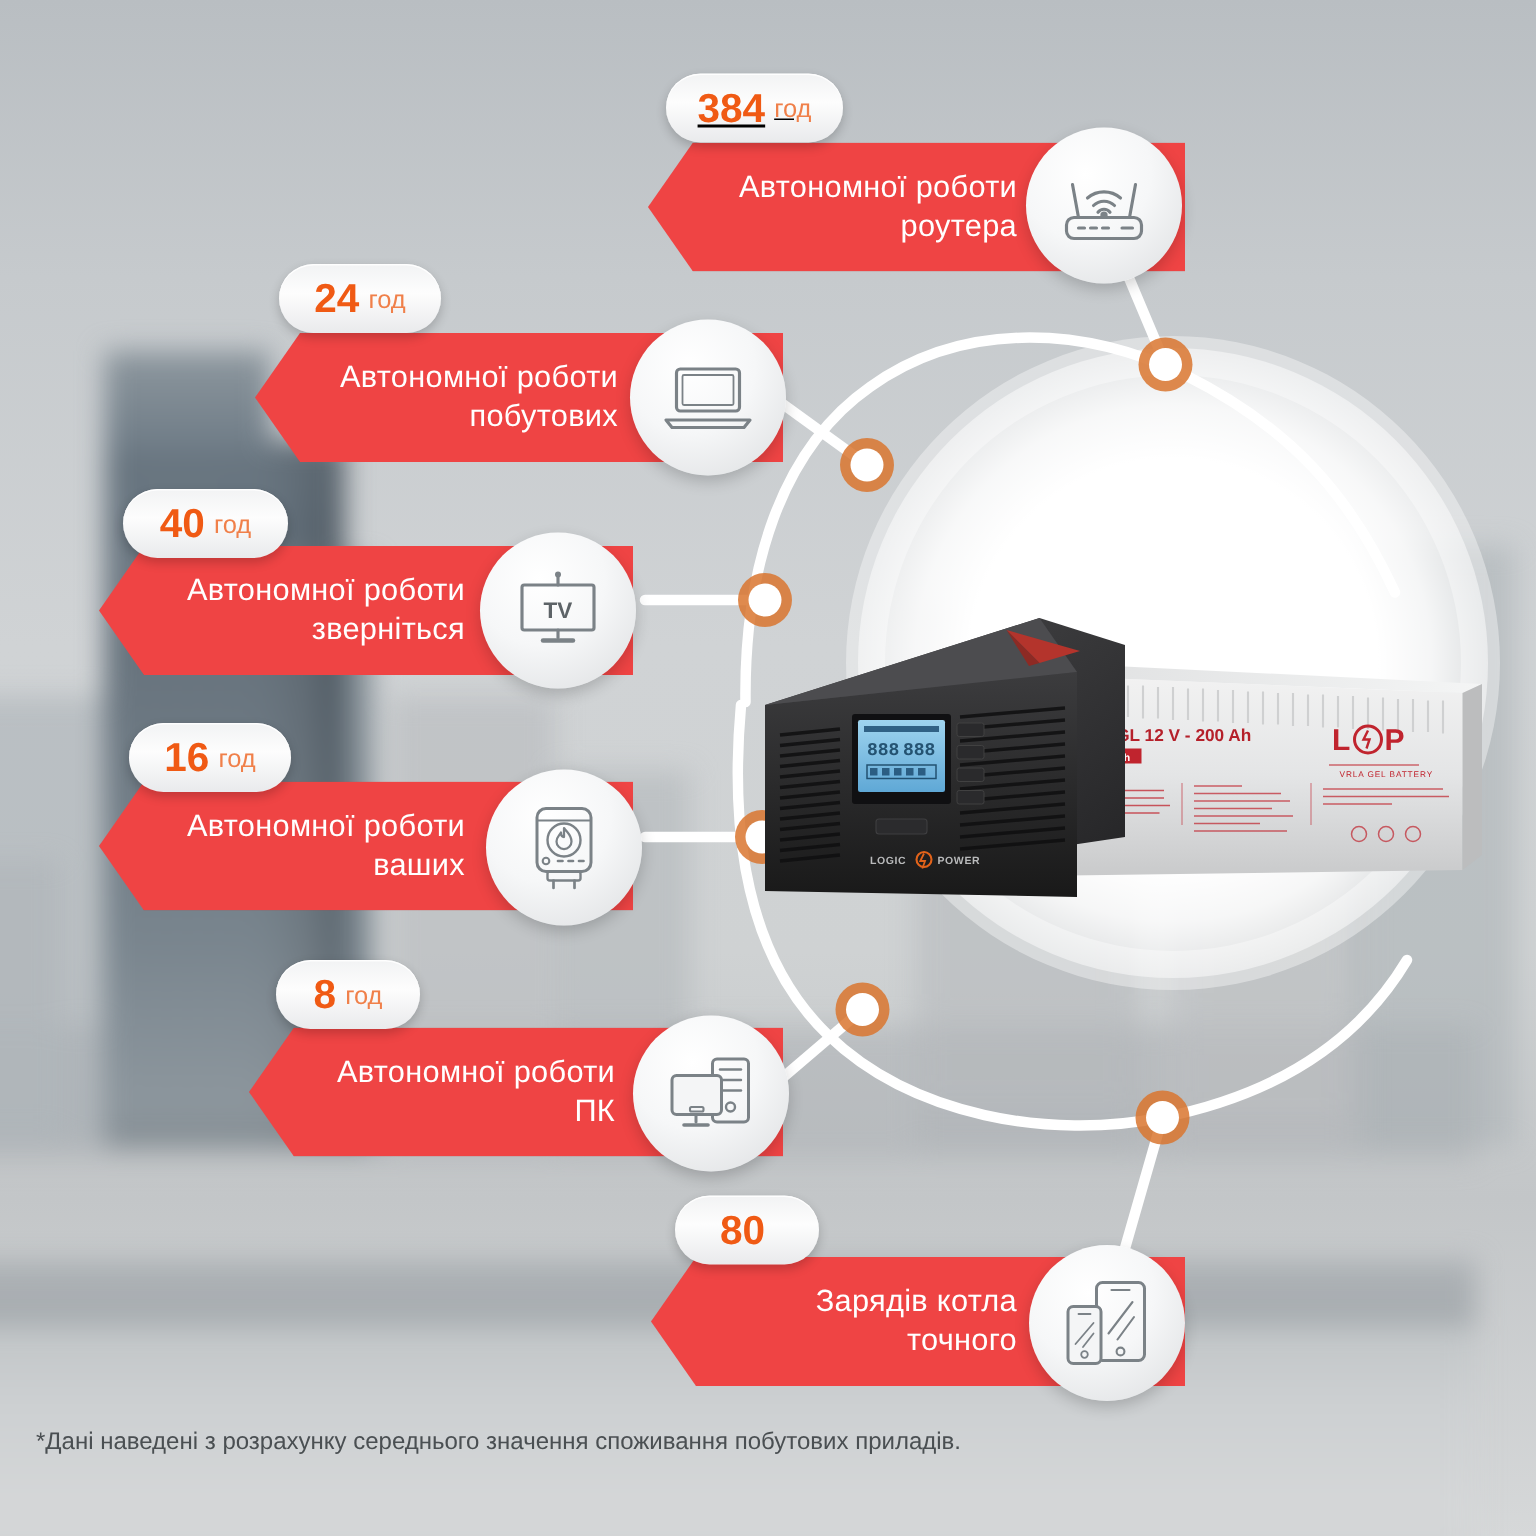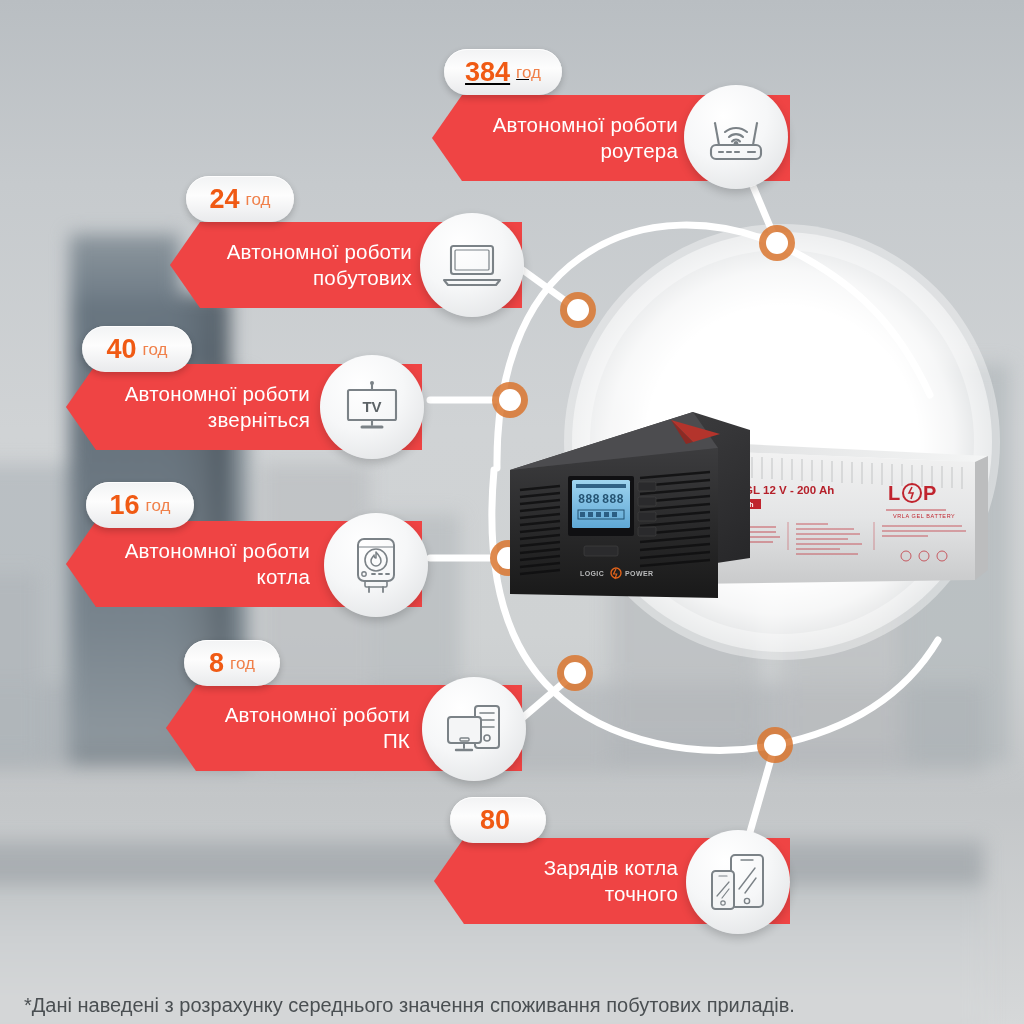--- a/index.html
+++ b/index.html
@@ -68,21 +68,21 @@
   .pill .unit{color:#F0804A;font-size:17px;line-height:1;text-align:right;}
 
   .iconcirc{position:absolute;width:104px;height:104px;border-radius:50%;
     background:radial-gradient(circle at 38% 30%,#ffffff 0%,#f6f7f8 45%,#dcdee0 100%);
     box-shadow:0 4px 10px rgba(0,0,0,.18);
     display:flex;align-items:center;justify-content:center;}
   .iconcirc svg{display:block;}
 
   
   .footnote{position:absolute;left:24px;top:948px;width:980px;color:#4a4f52;
-    font-size:20px;line-height:27px;margin-top:44px;}
+    font-size:16px;line-height:27px;}
   .footnote div{white-space:nowrap;}
 </style>
 </head>
 <body>
 
 <div class="stage">
 
   <div class="bg">
     <div class="bg-sky"></div>
     <div class="blur-layer">
@@ -400,21 +400,21 @@
         <line x1="32" y1="40" x2="32" y2="45"></line>
         <line x1="22" y1="47" x2="42" y2="47" stroke-width="3"></line>
       </svg>
     </div>
   </div>
 
   <div class="row">
     <div class="banner" style="left:66px;top:521px;width:356px;">
       <div class="banner-text" style="width:100%;padding-right:112px;box-sizing:border-box;">
         <span>Автономної роботи</span>
-        <span>котла</span>
+        <span>ваших</span>
       </div>
     </div>
     <div class="pill" style="left:86px;top:482px;min-width:108px;">
       <span class="num">16</span>
       <span class="unit">год</span>
     </div>
     <div class="iconcirc" style="left:324px;top:513px;">
       <svg width="58" height="62" viewBox="0 0 58 62" fill="none" stroke="#7b8287" stroke-width="2" stroke-linecap="round" stroke-linejoin="round">
         <rect x="11" y="5" width="36" height="42" rx="6"></rect>
         <line x1="11" y1="13" x2="47" y2="13" stroke-width="1.2"></line>

